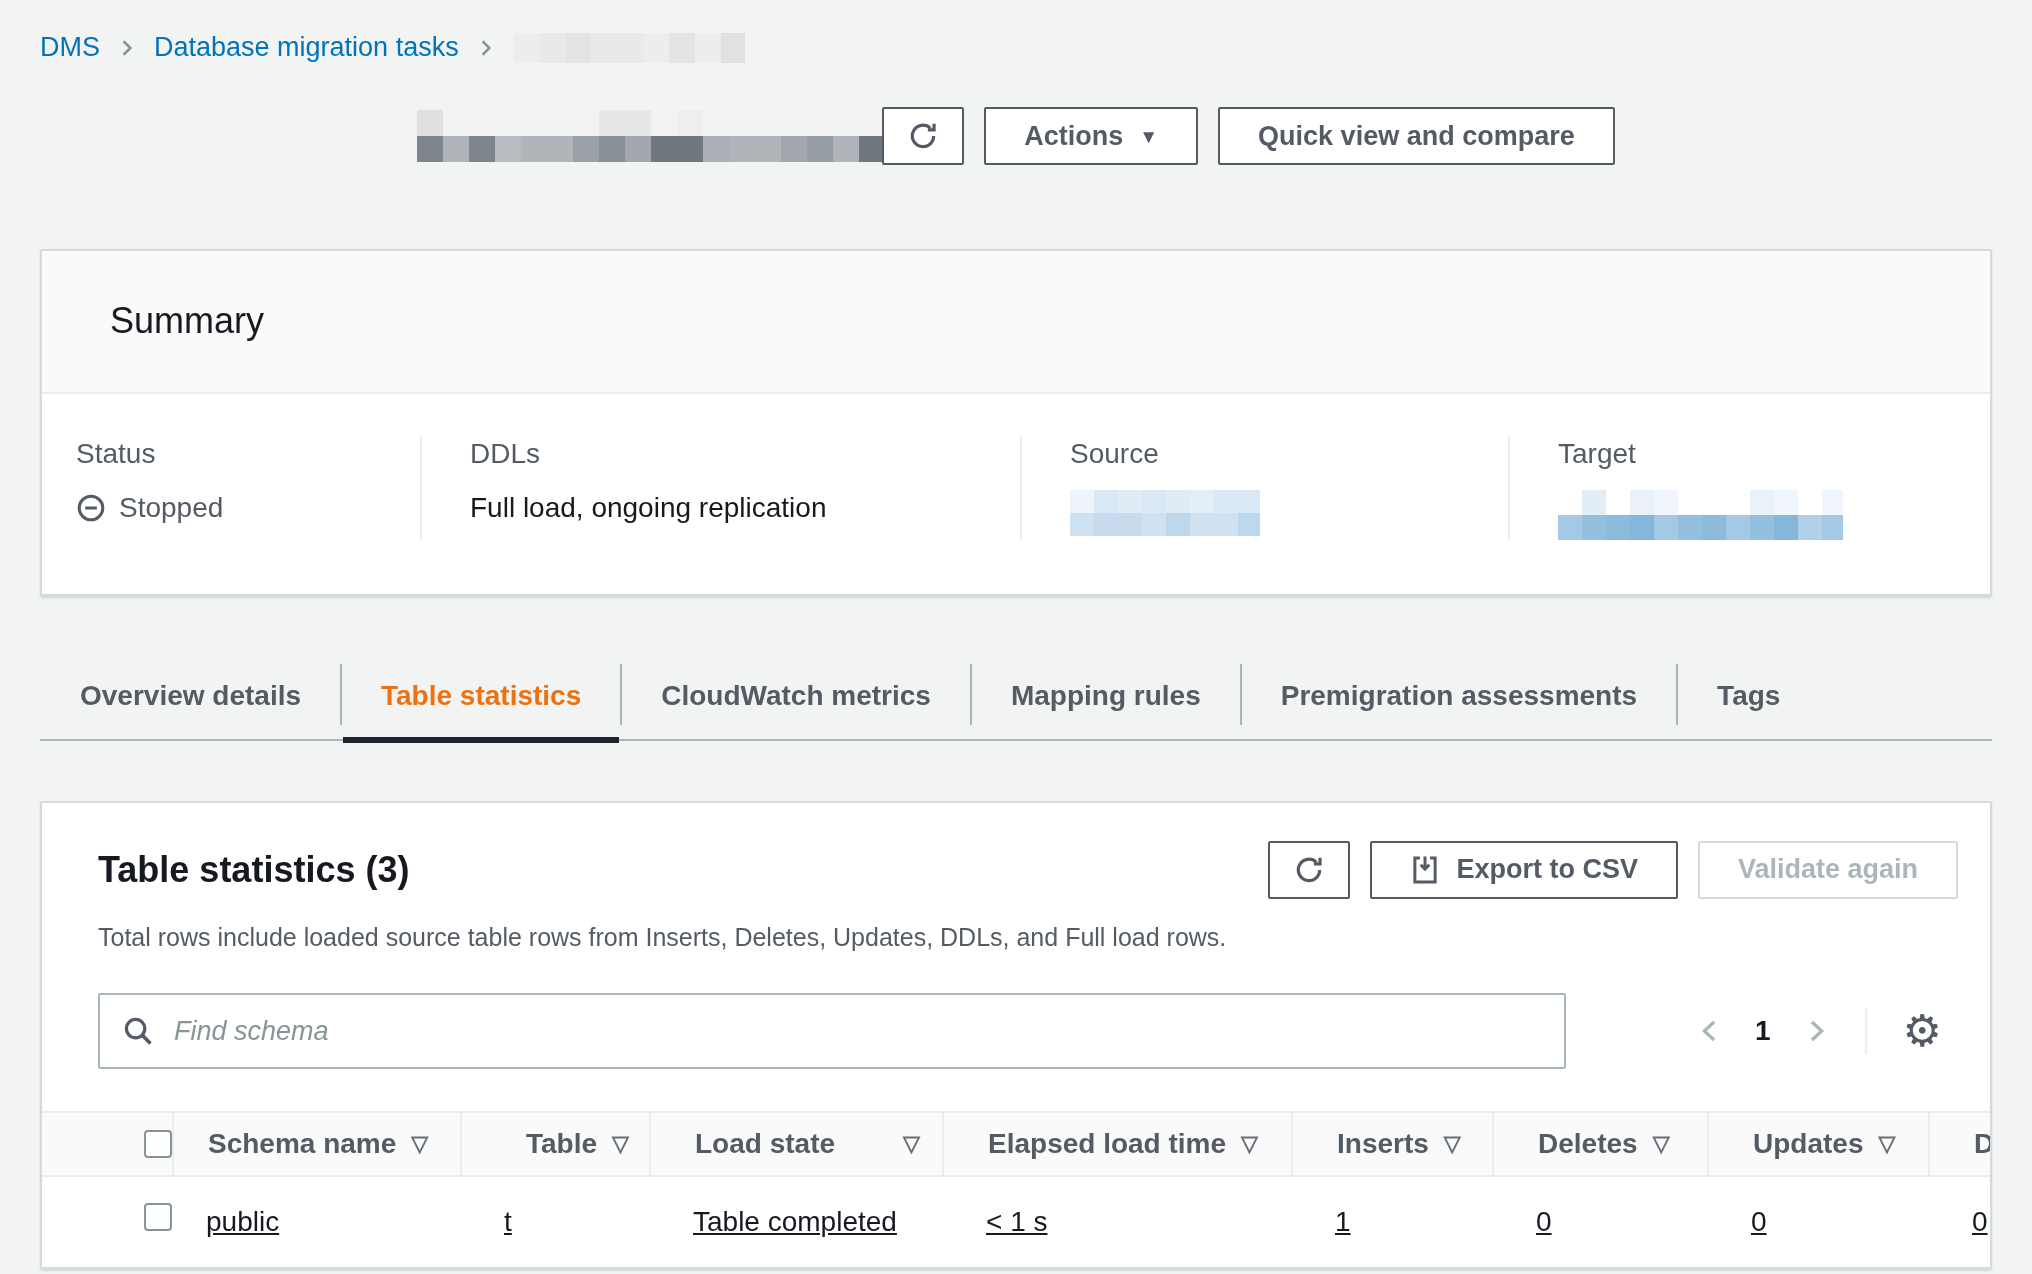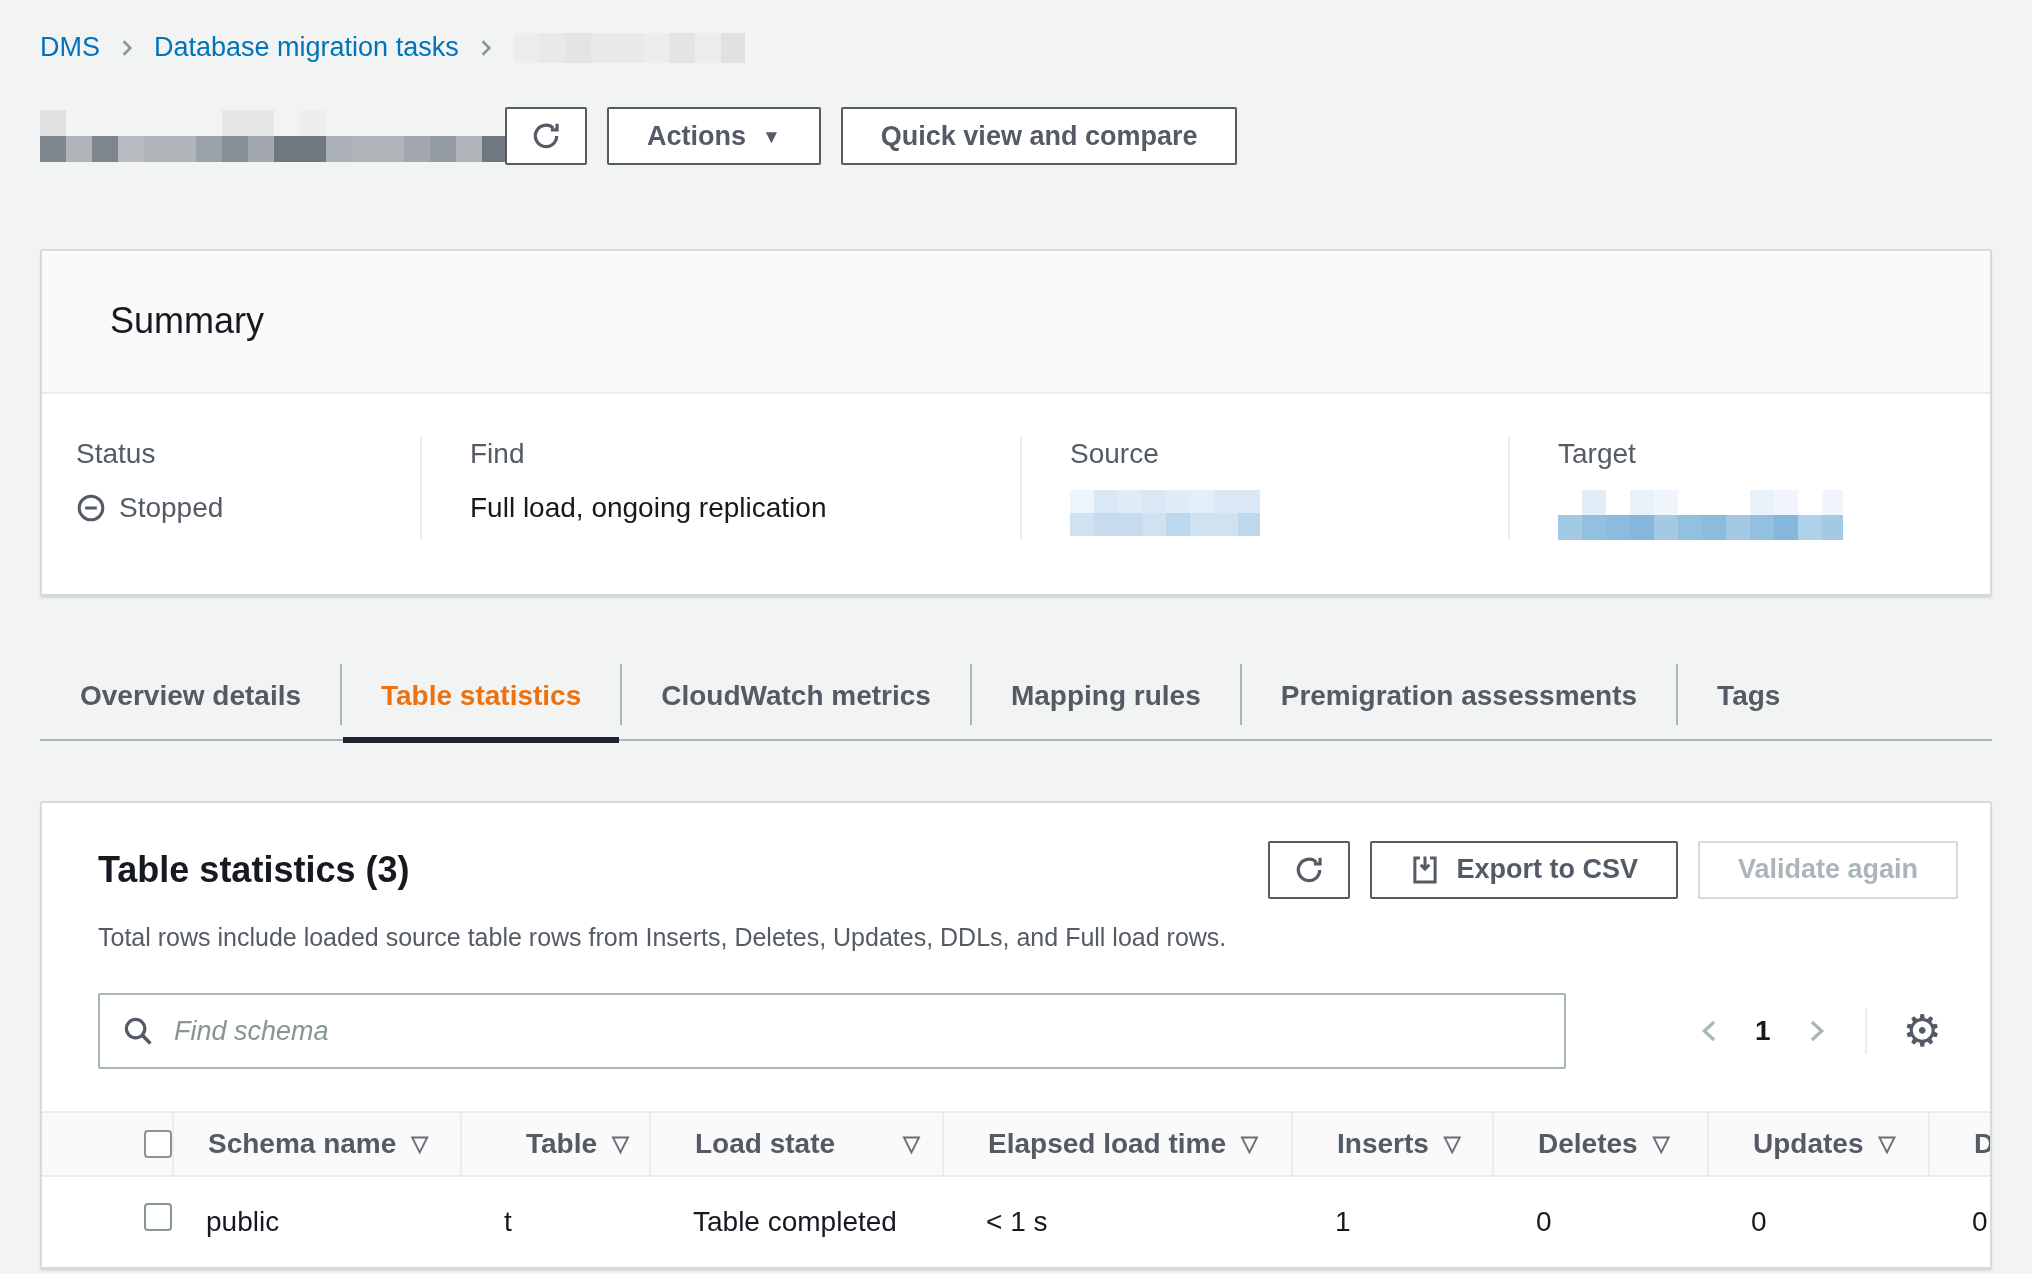--- a/index.html
+++ b/index.html
@@ -14,21 +14,21 @@
   
   .breadcrumb { display:flex; align-items:center; gap:18px; font-size:27px;text-align:right; }
   .breadcrumb a { color:#0073bb; text-decoration:none; cursor:pointer; }
   .crumb-sep { display:flex; align-items:center; color:#879596; }
 
   
   .mosaic { overflow:hidden; }
   .mosaic > div { display:flex; }
 
   
-  .title-row { margin-top:42px; display:flex; align-items:center; justify-content:flex-start; }
+  .title-row { margin-top:42px; display:flex; align-items:center; justify-content:center; }
   .header-actions { display:flex; gap:20px; align-items:center; }
   .btn {
     display:inline-flex; align-items:center; justify-content:center; gap:16px;
     height:58px; padding:0 38px; background:#ffffff;
     border:2px solid #545b64; border-radius:2px;
     font-family:inherit; font-size:27px; font-weight:700; color:#545b64; cursor:pointer;
   }
   .btn-icon-only { padding:0 24px; }
   .btn[disabled] { border-color:#d5dbdb; color:#aab7b8; cursor:default; background:#fff; }
   .caret-down { font-size:19px; transform:translateY(1px); }
@@ -74,21 +74,21 @@
   .pager-divider { width:2px; height:46px; background:#eaeded; margin:0 4px; }
   .gear { font-size:44px; line-height:1; color:#545b64; cursor:pointer; }
 
   
   .thead { display:flex; align-items:stretch; height:66px; background:#fafafa;
            border-top:2px solid #eaeded; border-bottom:2px solid #eaeded; }
   .th { display:flex; align-items:center; padding-left:44px; font-weight:700; color:#545b64;
         white-space:nowrap; flex:0 0 auto; }
   .th + .th { border-left:2px solid #eaeded; }
   .sort-arrow { color:#687078; font-size:22px; margin-left:15px; }
-  .trow { display:flex; align-items:center; height:90px; background:#fff; }
+  .trow { display:flex; align-items:center; height:90px; background:#fff;text-decoration:underline; }
   .td { padding-left:44px; white-space:nowrap; flex:0 0 auto; color:#16191f; }
 
   .col-select  { width:130px; }
   .col-schema  { width:288px; }
   .col-table   { width:189px;justify-content:center; }
   .col-load    { width:293px; }
   .col-elapsed { width:349px; }
   .col-inserts { width:201px; }
   .col-deletes { width:215px; }
   .col-updates { width:221px; }
@@ -207,21 +207,21 @@
           <span style="color:#545b64;">
             <svg width="30" height="30" viewBox="0 0 16 16">
               <circle cx="8" cy="8" r="6.3" fill="none" stroke="currentColor" stroke-width="1.6"></circle>
               <line x1="4.9" y1="8" x2="11.1" y2="8" stroke="currentColor" stroke-width="1.6"></line>
             </svg>
           </span>
           <span class="status-text">Stopped</span>
         </div>
       </div>
       <div class="summary-col">
-        <div class="field-label">Find</div>
+        <div class="field-label">DDLs</div>
         <div class="field-value">
           <span>Full load, ongoing replication</span>
         </div>
       </div>
       <div class="summary-col">
         <div class="field-label">Source</div>
         <div class="field-value">
           <span class="mosaic" style="width: 190px; height: 46px; display: block;">
               <div style="height: 23px;">
                 <div style="width: 24px; height: 100%; background: rgb(238, 245, 250);"></div>

